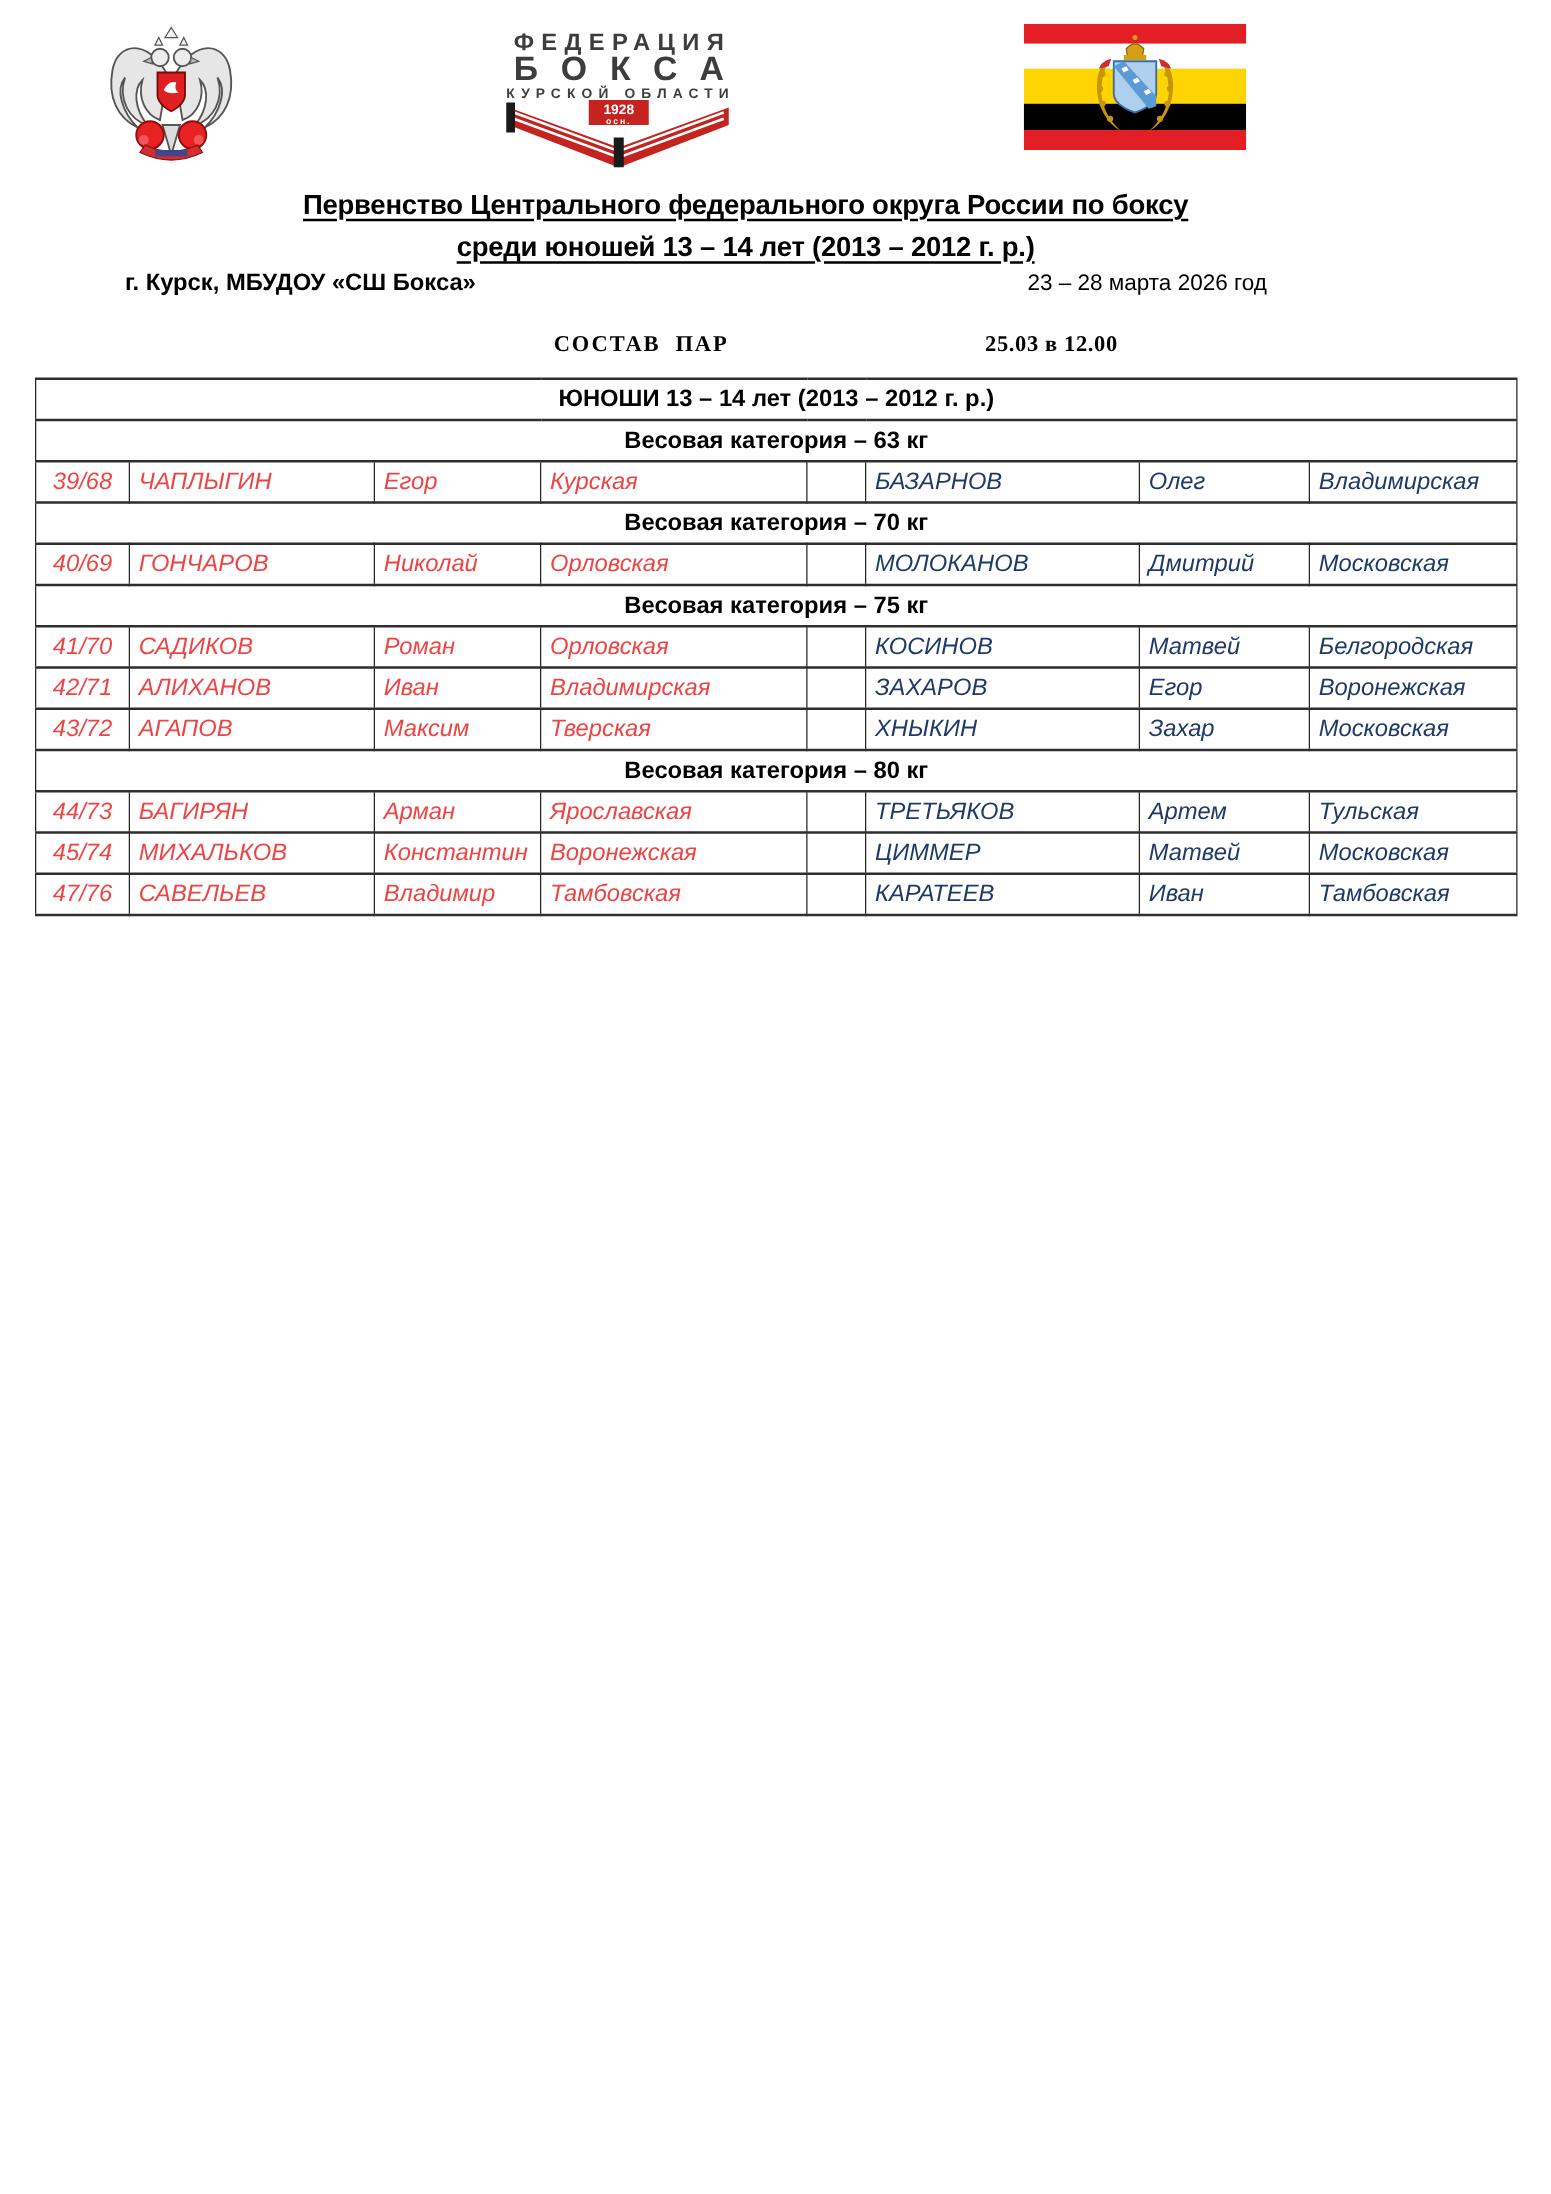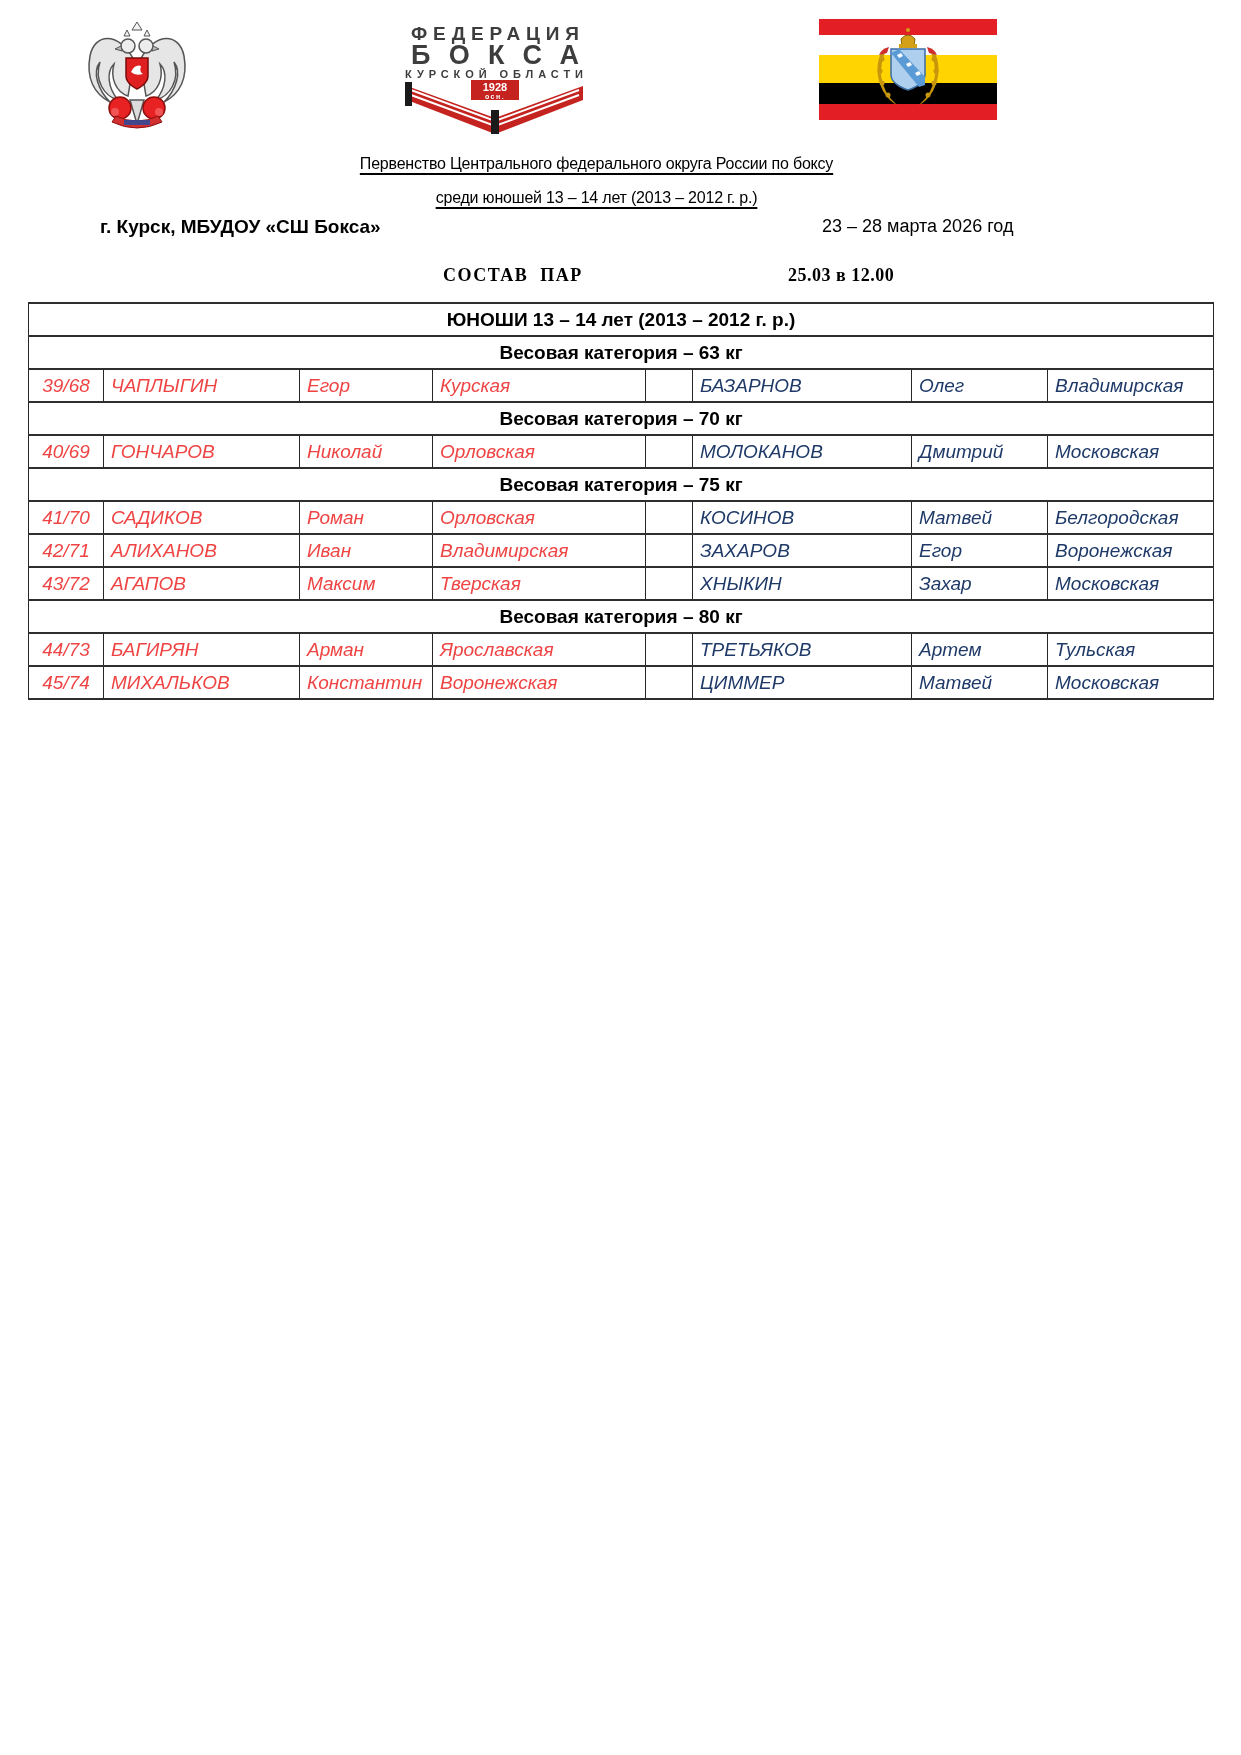--- a/index.html
+++ b/index.html
@@ -13,21 +13,21 @@
   }
   
   .logo-emblem{position:absolute;left:84px;top:20px;width:106px;height:116px;}
   .logo-fed{position:absolute;left:397px;top:22px;width:196px;height:112px;}
   .logo-flag{position:absolute;left:819px;top:19px;width:178px;height:101px;}
   .logo-emblem svg,.logo-fed svg,.logo-flag svg{width:100%;height:100%;display:block;}
 
   
   .title-block{position:absolute;left:0;top:147px;width:1148px;text-align:center;}
   .title-line{
-    font-size:16px;font-weight:normal;line-height:34px;
+    font-size:22px;font-weight:bold;line-height:34px;
     text-decoration:underline;text-decoration-thickness:2px;text-underline-offset:4px;
     letter-spacing:-0.2px;
     padding-left:45px;
   }
   .meta-line{position:absolute;top:216px;left:0;width:1241px;height:26px;text-align:right;}
   .venue{position:absolute;left:100px;top:0;font-size:19px;font-weight:bold;}
   .dates{position:absolute;left:822px;top:0;font-size:18px;font-weight:normal;}
 
   .subheader{position:absolute;top:265px;left:0;width:1241px;height:34px;
     font-family:"Liberation Serif",serif;font-weight:bold;font-size:18px;}
@@ -250,18 +250,28 @@
         <tr class="pair-row">
           <td class="num red-text">45/74</td>
           <td class="red-text">МИХАЛЬКОВ</td>
           <td class="red-text">Константин</td>
           <td class="red-text">Воронежская</td>
           <td class="sep"></td>
           <td class="blue-text">ЦИММЕР</td>
           <td class="blue-text">Матвей</td>
           <td class="blue-text">Московская</td>
         </tr>
+        <tr class="pair-row">
+          <td class="num red-text">47/76</td>
+          <td class="red-text">САВЕЛЬЕВ</td>
+          <td class="red-text">Владимир</td>
+          <td class="red-text">Тамбовская</td>
+          <td class="sep"></td>
+          <td class="blue-text">КАРАТЕЕВ</td>
+          <td class="blue-text">Иван</td>
+          <td class="blue-text">Тамбовская</td>
+        </tr>
       </tbody>
   </table>
 
   <div class="page-number">2</div>
 
 </div>
 
 </body></html>

